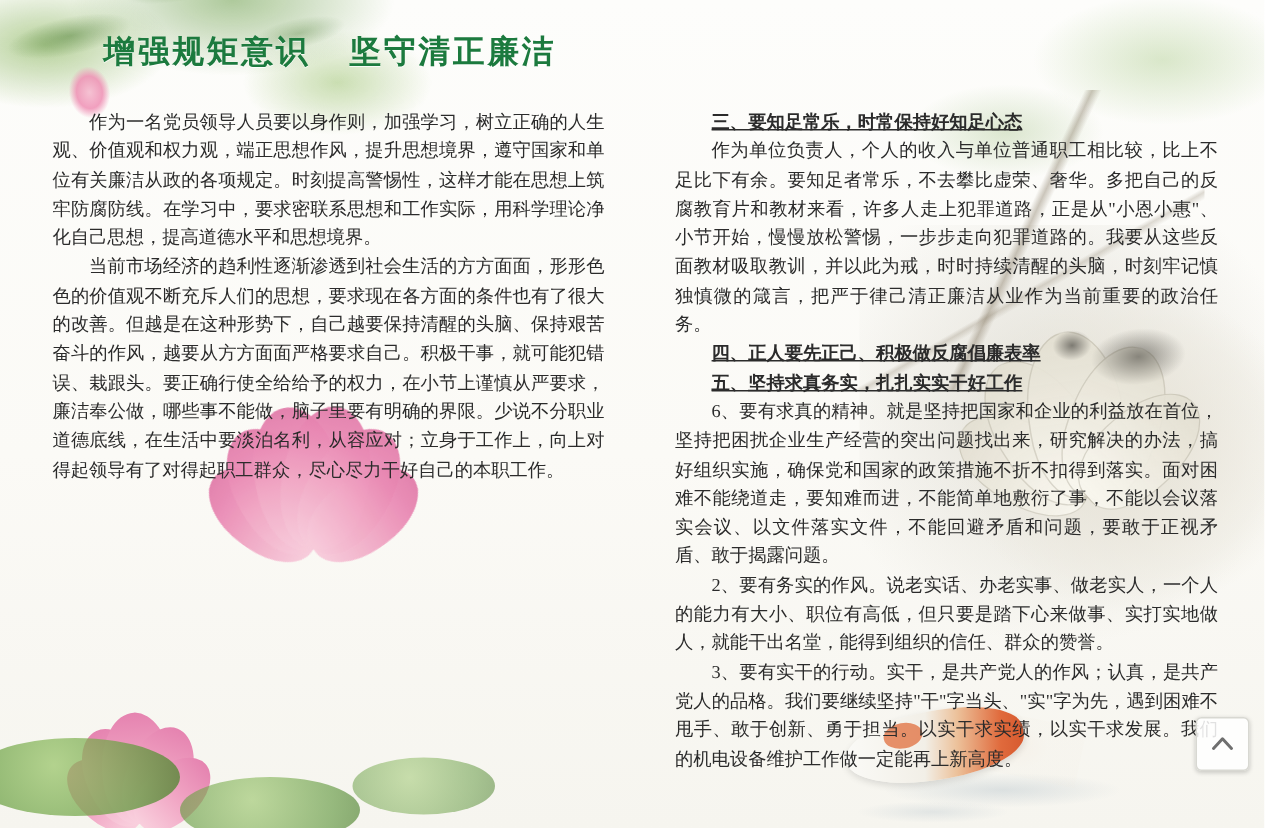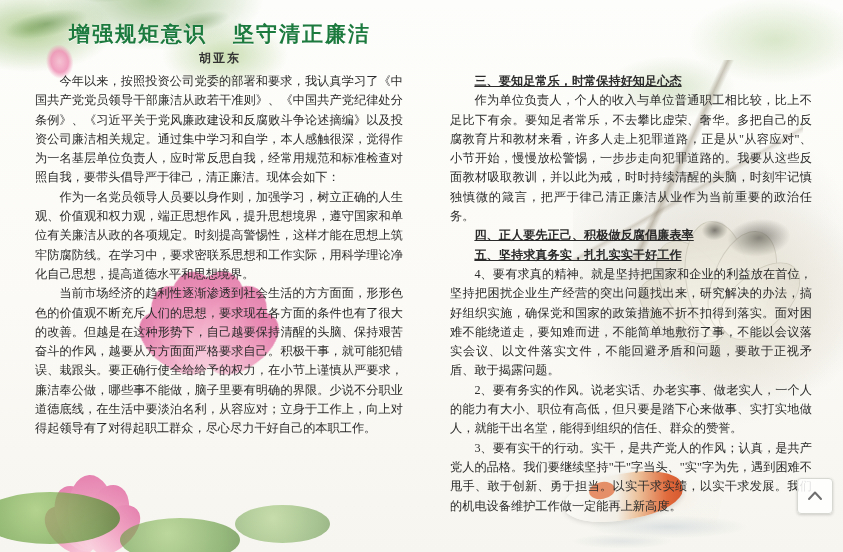--- a/index.html
+++ b/index.html
@@ -273,34 +273,32 @@
       <div class="spot"></div>
     </div>
   </div>
 
   <div class="content">
 
     <div class="title">
       <span>增强规矩意识</span><span class="gap"></span><span>坚守清正廉洁</span>
     </div>
 
-    <div class="byline">胡亚东</div>
 
     <div class="col col-left">
-      <p>今年以来，按照投资公司党委的部署和要求，我认真学习了《中国共产党党员领导干部廉洁从政若干准则》、《中国共产党纪律处分条例》、《习近平关于党风廉政建设和反腐败斗争论述摘编》以及投资公司廉洁相关规定。通过集中学习和自学，本人感触很深，觉得作为一名基层单位负责人，应时常反思自我，经常用规范和标准检查对照自我，要带头倡导严于律己，清正廉洁。现体会如下：</p>
       <p>作为一名党员领导人员要以身作则，加强学习，树立正确的人生观、价值观和权力观，端正思想作风，提升思想境界，遵守国家和单位有关廉洁从政的各项规定。时刻提高警惕性，这样才能在思想上筑牢防腐防线。在学习中，要求密联系思想和工作实际，用科学理论净化自己思想，提高道德水平和思想境界。</p>
       <p>当前市场经济的趋利性逐渐渗透到社会生活的方方面面，形形色色的价值观不断充斥人们的思想，要求现在各方面的条件也有了很大的改善。但越是在这种形势下，自己越要保持清醒的头脑、保持艰苦奋斗的作风，越要从方方面面严格要求自己。积极干事，就可能犯错误、栽跟头。要正确行使全给给予的权力，在小节上谨慎从严要求，廉洁奉公做，哪些事不能做，脑子里要有明确的界限。少说不分职业道德底线，在生活中要淡泊名利，从容应对；立身于工作上，向上对得起领导有了对得起职工群众，尽心尽力干好自己的本职工作。</p>
     </div>
 
     <div class="col col-right">
       <p class="sub">三、要知足常乐，时常保持好知足心态</p>
-      <p>作为单位负责人，个人的收入与单位普通职工相比较，比上不足比下有余。要知足者常乐，不去攀比虚荣、奢华。多把自己的反腐教育片和教材来看，许多人走上犯罪道路，正是从"从容应对"、小节开始，慢慢放松警惕，一步步走向犯罪道路的。我要从这些反面教材吸取教训，并以此为戒，时时持续清醒的头脑，时刻牢记慎独慎微的箴言，把严于律己清正廉洁从业作为当前重要的政治任务。</p>
+      <p>作为单位负责人，个人的收入与单位普通职工相比较，比上不足比下有余。要知足者常乐，不去攀比虚荣、奢华。多把自己的反腐教育片和教材来看，许多人走上犯罪道路，正是从"小恩小惠"、小节开始，慢慢放松警惕，一步步走向犯罪道路的。我要从这些反面教材吸取教训，并以此为戒，时时持续清醒的头脑，时刻牢记慎独慎微的箴言，把严于律己清正廉洁从业作为当前重要的政治任务。</p>
       <p class="sub">四、正人要先正己、积极做反腐倡廉表率</p>
       <p class="sub">五、坚持求真务实，扎扎实实干好工作</p>
-      <p>4、要有求真的精神。就是坚持把国家和企业的利益放在首位，坚持把困扰企业生产经营的突出问题找出来，研究解决的办法，搞好组织实施，确保党和国家的政策措施不折不扣得到落实。面对困难不能绕道走，要知难而进，不能简单地敷衍了事，不能以会议落实会议、以文件落实文件，不能回避矛盾和问题，要敢于正视矛盾、敢于揭露问题。</p>
+      <p>6、要有求真的精神。就是坚持把国家和企业的利益放在首位，坚持把困扰企业生产经营的突出问题找出来，研究解决的办法，搞好组织实施，确保党和国家的政策措施不折不扣得到落实。面对困难不能绕道走，要知难而进，不能简单地敷衍了事，不能以会议落实会议、以文件落实文件，不能回避矛盾和问题，要敢于正视矛盾、敢于揭露问题。</p>
       <p>2、要有务实的作风。说老实话、办老实事、做老实人，一个人的能力有大小、职位有高低，但只要是踏下心来做事、实打实地做人，就能干出名堂，能得到组织的信任、群众的赞誉。</p>
       <p>3、要有实干的行动。实干，是共产党人的作风；认真，是共产党人的品格。我们要继续坚持"干"字当头、"实"字为先，遇到困难不甩手、敢于创新、勇于担当。以实干求实绩，以实干求发展。我们的机电设备维护工作做一定能再上新高度。</p>
     </div>
 
     <div class="back-to-top">
       <span>
         <svg width="20" height="20" viewBox="0 0 20 20" aria-hidden="true">
           <path d="M4 13 L10 6.5 L16 13" fill="none" stroke="#6f6f6f" stroke-width="2" stroke-linecap="round" stroke-linejoin="round"></path>
         </svg>
       </span>

